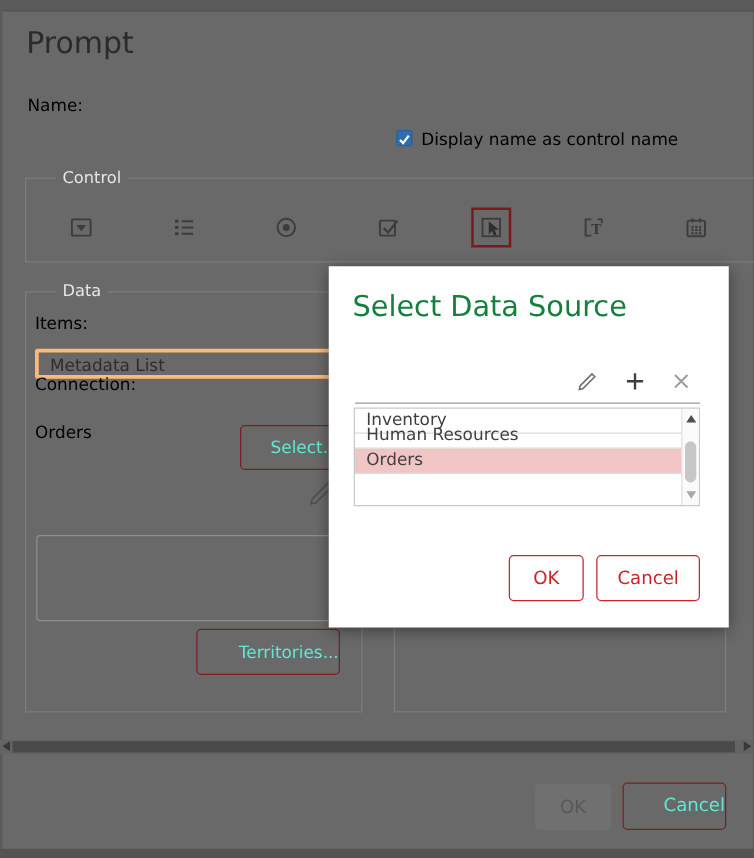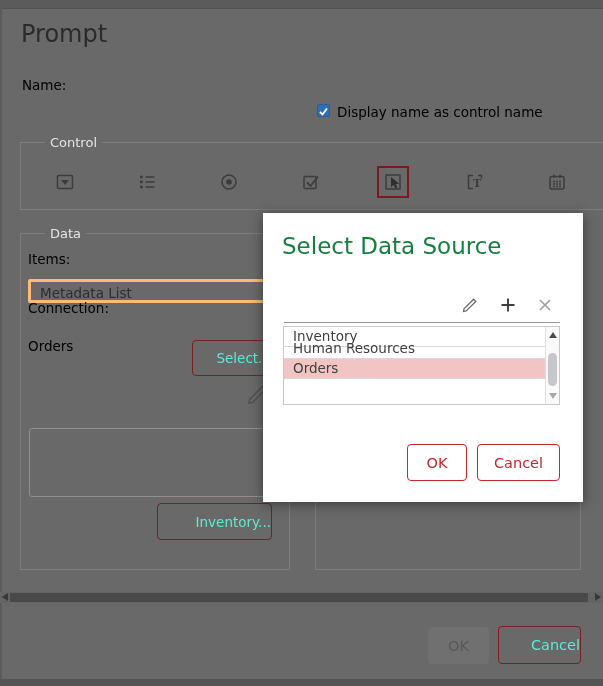--- a/index.html
+++ b/index.html
@@ -183,21 +183,21 @@
 
   <div class="abs lbl" style="left:28px; top:300px;">Connection:</div>
   <div class="abs lbl" style="left:28px; top:338px;">Orders</div>
   <button class="btn-dim select-btn">Select...</button>
 
   <svg class="abs pencil-stub" viewBox="0 0 24 24">
     <path d="M3 21 L3.6 17.4 L17 4 L20 7 L6.6 20.4 Z" fill="none" stroke="#4f4f4f" stroke-width="1.4"></path>
   </svg>
   <div class="abs items-box"></div>
 
-  <button class="btn-dim params-btn">Inventory...</button>
+  <button class="btn-dim params-btn">Territories...</button>
 
   <div class="abs hscroll">
     <div class="tri left"></div>
     <div class="hscroll-thumb"></div>
     <div class="tri right"></div>
   </div>
 
   <button class="abs ok-disabled" disabled="">OK</button>
   <button class="abs btn-dim cancel-dim">Cancel</button>
 

